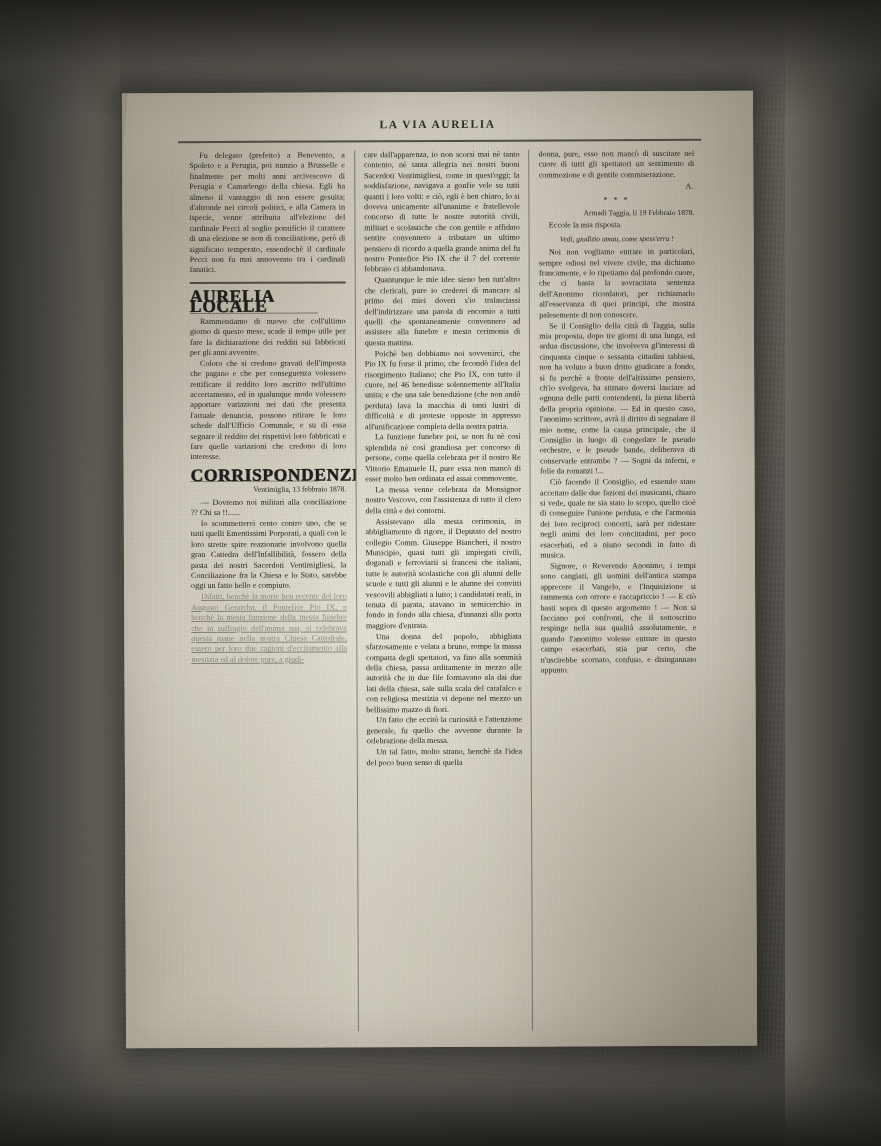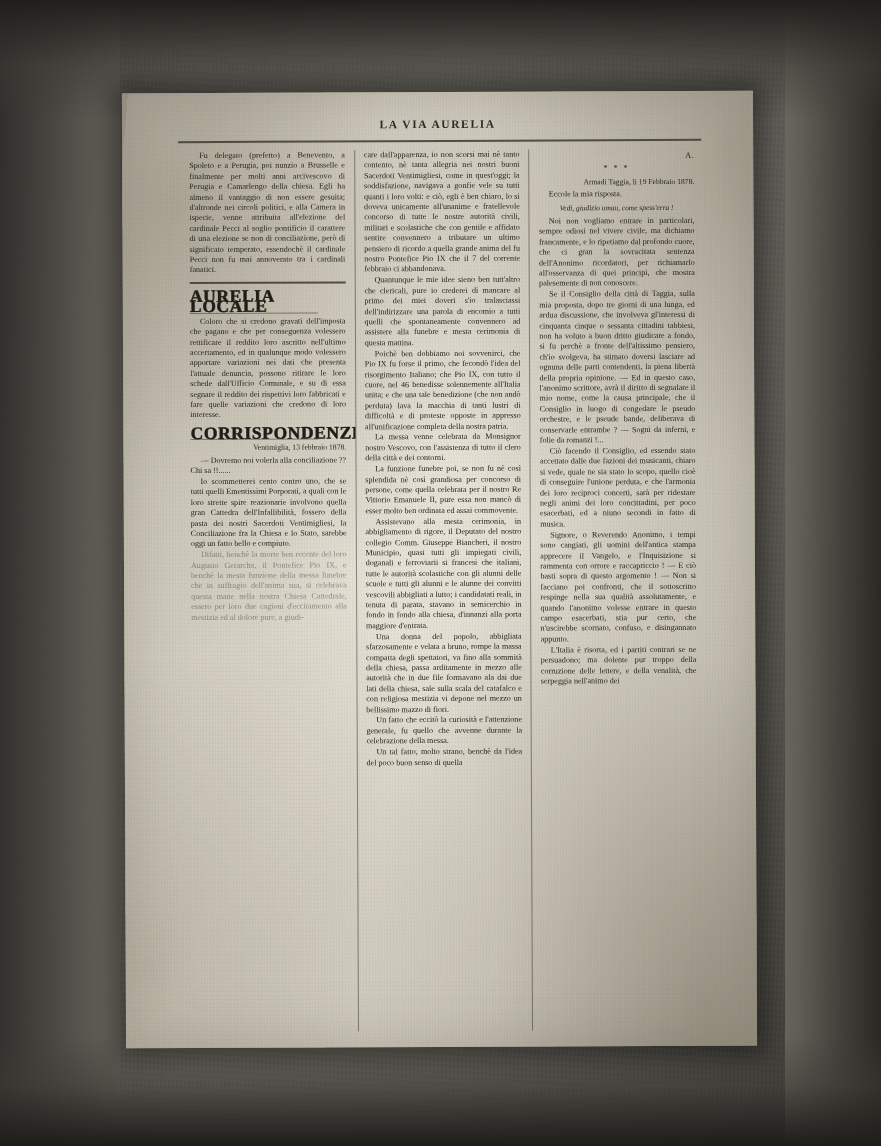--- a/index.html
+++ b/index.html
@@ -187,21 +187,21 @@
     margin: 2px 0 3px 0;
     color: #2a2823;
   }
   .motto {
     text-align: center;
     font-size: 7.4px;
     font-style: italic;
     margin: 3px 0 3px 0;
   }
   
-  .faded { color: rgba(36,34,29,0.45); }
+  .faded { color: rgba(36,34,29,0.45); text-decoration: underline; }
 </style>
 </head>
 <body>
 
 <div class="scan">
   <div class="scan-noise"></div>
   <div class="spine"></div>
   <div class="spine-right"></div>
   <div class="top-shadow"></div>
   <div class="bottom-shadow"></div>
@@ -212,44 +212,45 @@
   <div class="sheet-grain"></div>
 
   <div class="masthead">LA VIA AURELIA</div>
   <div class="rule"></div>
 
   <div class="columns">
     <div class="col" id="col-0">
         <p>Fu delegato (prefetto) a Benevento, a Spoleto e a Perugia, poi nunzio a Brusselle e finalmente per molti anni arcivescovo di Perugia e Camarlengo della chiesa. Egli ha almeno il vantaggio di non essere gesuita; d'altronde nei circoli politici, e alla Camera in ispecie, venne attribuita all'elezione del cardinale Pecci al soglio pontificio il carattere di una elezione se non di conciliazione, però di significato temperato, essendochè il cardinale Pecci non fu mai annoverato tra i cardinali fanatici.</p>
         <div class="head-rule-top"></div>
         <div class="section-head">AURELIA LOCALE</div>
+        <p>Rammentiamo di nuovo che coll'ultimo giorno di questo mese, scade il tempo utile per fare la dichiarazione dei redditi sui fabbricati per gli anni avvenire.</p>
         <p>Coloro che si credono gravati dell'imposta che pagano e che per conseguenza volessero rettificare il reddito loro ascritto nell'ultimo accertamento, ed in qualunque modo volessero apportare variazioni nei dati che presenta l'attuale denuncia, possono ritirare le loro schede dall'Ufficio Comunale, e su di essa segnare il reddito dei rispettivi loro fabbricati e fare quelle variazioni che credono di loro interesse.</p>
         <div class="section-head">CORRISPONDENZE</div>
         <div class="dateline">Ventimiglia, 13 febbraio 1878.</div>
-        <p>— Dovremo noi volerla alla conciliazione ?? Chi sa !!......</p>
+        <p>— Dovremo noi militari alla conciliazione ?? Chi sa !!......</p>
         <p>Io scommetterei cento contro uno, che se tutti quelli Ementissimi Porporati, a quali con le loro strette spire reazionarie involvono quella gran Cattedra dell'Infallibilità, fossero della pasta dei nostri Sacerdoti Ventimigliesi, la Conciliazione fra la Chiesa e lo Stato, sarebbe oggi un fatto bello e compiuto.</p>
         <p class=" faded">Difatti, benchè la morte ben recente del loro Augusto Gerarcha, il Pontefice Pio IX, e benchè la mesta funzione della messa funebre che in suffragio dell'anima sua, si celebrava questa mane nella nostra Chiesa Cattedrale, essero per loro due cagioni d'eccitamento alla mestizia ed al dolore pure, a giudi-</p>
       </div>
     <div class="col" id="col-1">
         <p class="noind">care dall'apparenza, io non scorsi mai nè tanto contento, nè tanta allegria nei nostri buoni Sacerdoti Ventimigliesi, come in quest'oggi; la soddisfazione, navigava a gonfie vele su tutti quanti i loro volti: e ciò, egli è ben chiaro, lo si doveva unicamente all'unanime e fratellevole concorso di tutte le nostre autorità civili, militari e scolastiche che con gentile e affidato sentire convennero a tributare un ultimo pensiero di ricordo a quella grande anima del fu nostro Pontefice Pio IX che il 7 del corrente febbraio ci abbandonava.</p>
         <p>Quantunque le mie idee sieno ben tutt'altro che clericali, pure io crederei di mancare al primo dei miei doveri s'io tralasciassi dell'indirizzare una parola di encomio a tutti quelli che spontaneamente convennero ad assistere alla funebre e mesta cerimonia di questa mattina.</p>
         <p>Poichè ben dobbiamo noi sovvenirci, che Pio IX fu forse il primo, che fecondò l'idea del risorgimento Italiano; che Pio IX, con tutto il cuore, nel 46 benedisse solennemente all'Italia unita; e che una tale benedizione (che non andò perduta) lava la macchia di tanti lustri di difficoltà e di proteste opposte in appresso all'unificazione completa della nostra patria.</p>
+        <p>La funzione funebre poi, se non fu nè così splendida nè così grandiosa per concorso di persone, come quella celebrata per il nostro Re Vittorio Emanuele II, pure essa non mancò di esser molto ben ordinata ed assai commovente.</p>
         <p>La messa venne celebrata da Monsignor nostro Vescovo, con l'assistenza di tutto il clero della città e dei contorni.</p>
-        <p>La funzione funebre poi, se non fu nè così splendida nè così grandiosa per concorso di persone, come quella celebrata per il nostro Re Vittorio Emanuele II, pure essa non mancò di esser molto ben ordinata ed assai commovente.</p>
         <p>Assistevano alla mesta cerimonia, in abbigliamento di rigore, il Deputato del nostro collegio Comm. Giuseppe Biancheri, il nostro Municipio, quasi tutti gli impiegati civili, doganali e ferroviarii si francesi che italiani, tutte le autorità scolastiche con gli alunni delle scuole e tutti gli alunni e le alunne dei convitti vescovili abbigliati a lutto; i candidatati reali, in tenuta di parata, stavano in semicerchio in fondo in fondo alla chiesa, d'innanzi alla porta maggiore d'entrata.</p>
         <p>Una donna del popolo, abbigliata sfarzosamente e velata a bruno, rompe la massa compatta degli spettatori, va fino alla sommità della chiesa, passa arditamente in mezzo alle autorità che in due file formavano ala dai due lati della chiesa, sale sulla scala del catafalco e con religiosa mestizia vi depone nel mezzo un bellissimo mazzo di fiori.</p>
         <p>Un fatto che eccitò la curiosità e l'attenzione generale, fu quello che avvenne durante la celebrazione della messa.</p>
         <p>Un tal fatto, molto strano, benchè da l'idea del poco buon senso di quella</p>
       </div>
     <div class="col" id="col-2">
+        <p class="noind">donna, pure, esso non mancò di suscitare nel cuore di tutti gli spettatori un sentimento di commozione e di gentile commiserazione.</p>
         <div class="sig">A.</div>
         <div class="orn">* * *</div>
         <div class="dateline">Armadi Taggia, li 19 Febbraio 1878.</div>
         <p>Eccole la mia risposta.</p>
         <div class="motto">Vedi, giudizio umau, come spess'erra !</div>
-        <p>Noi non vogliamo entrare in particolari, sempre odiosi nel vivere civile, ma dichiamo francamente, e lo ripetiamo dal profondo cuore, che ci gran la sovracitata sentenza dell'Anonimo ricordatori, per richiamarlo all'osservanza di quei principi, che mostra palesemente di non conoscere.</p>
+        <p>Noi non vogliamo entrare in particolari, sempre odiosi nel vivere civile, ma dichiamo francamente, e lo ripetiamo dal profondo cuore, che ci basta la sovracitata sentenza dell'Anonimo ricordatori, per richiamarlo all'osservanza di quei principi, che mostra palesemente di non conoscere.</p>
         <p>Se il Consiglio della città di Taggia, sulla mia proposta, dopo tre giorni di una lunga, ed ardua discussione, che involveva gl'interessi di cinquanta cinque o sessanta cittadini tabbiesi, non ha voluto a buon dritto giudicare a fondo, si fu perchè a fronte dell'altissimo pensiero, ch'io svolgeva, ha stimato doversi lasciare ad ognuna delle parti contendenti, la piena libertà della propria opinione. — Ed in questo caso, l'anonimo scrittore, avrà il diritto di segnalare il mio nome, come la causa principale, che il Consiglio in luogo di congedare le pseudo orchestre, e le pseude bande, deliberava di conservarle entrambe ? — Sogni da inferni, e folie da romanzi !...</p>
         <p>Ciò facendo il Consiglio, ed essendo stato accettato dalle due fazioni dei musicanti, chiaro si vede, quale ne sia stato lo scopo, quello cioè di conseguire l'unione perduta, e che l'armonia dei loro reciproci concerti, sarà per ridestare negli animi dei loro concittadini, per poco esacerbati, ed a niuno secondi in fatto di musica.</p>
         <p>Signore, o Reverendo Anonimo, i tempi sono cangiati, gli uomini dell'antica stampa apprecere il Vangelo, e l'Inquisizione si rammenta con orrore e raccapriccio ! — E ciò basti sopra di questo argomento ! — Non si facciano poi confronti, che il sottoscritto respinge nella sua qualità assolutamente, e quando l'anonimo volesse entrare in questo campo esacerbati, stia pur certo, che n'uscirebbe scornato, confuso, e disingannato appunto.</p>
-        <p>L'Italia è risorta, ed i partiti contrari se ne persuadono; ma dolente pur troppo della corruzione delle lettere, e della venalità, che serpeggia nell'animo dei</p>
       </div>
   </div>
 </div>
 
 </body></html>

